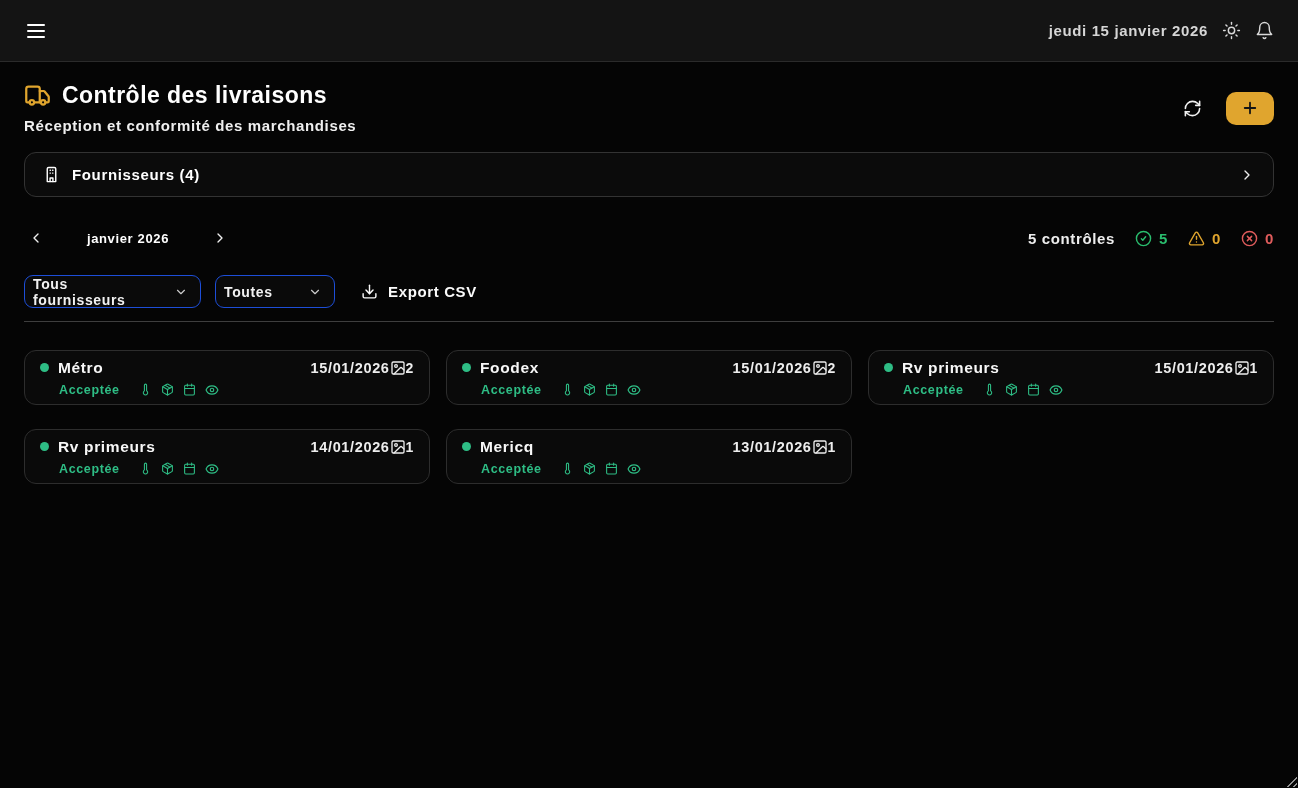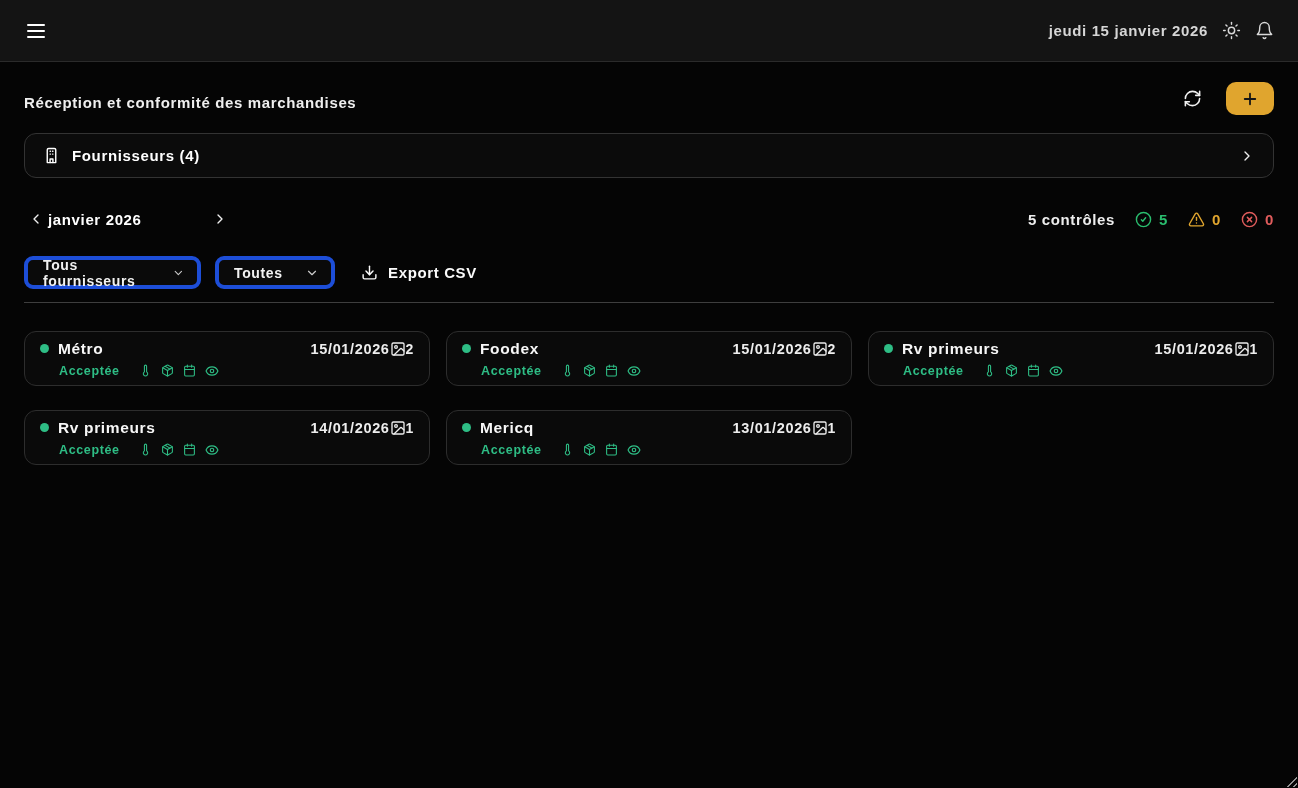--- a/index.html
+++ b/index.html
@@ -45,34 +45,34 @@
     padding:0 18px; width:100%;
   }
   .suppliers-left { display:flex; align-items:flex-end; gap:12px; }
   .suppliers-left span { font-size:15px; font-weight:700; }
   .suppliers-bar .chev { color:#eeeeee; }
 
   
   .month-row { margin-top:21px; display:flex; align-items:center; justify-content:space-between; height:40px; }
   .month-nav { display:flex; align-items:center; }
   .month-nav .nav-btn { display:flex; padding:4px; color:#f0f0f0; }
-  .month-label { width:160px; text-align:left; font-size:15px; font-weight:700; }
+  .month-label { width:160px; text-align:center; font-size:13px; font-weight:700; }
   .month-stats { display:flex; align-items:center; gap:20px; }
   .controls-total { font-size:15px; font-weight:700; color:#ededed; }
   .badge { display:flex; align-items:center; gap:7px; font-size:15px; font-weight:700; }
   .badge-green { color:#2abd6e; }
   .badge-amber { color:#e0a52e; }
   .badge-red   { color:#e05c5c; }
 
   
   .filters-row { margin-top:17px; display:flex; align-items:center; }
   .select {
-    height:33px; border:4px solid #1d4ed8; border-radius:9px; background:#0a0a0a;
+    height:33px; border:1px solid #1d4ed8; border-radius:9px; background:#0a0a0a;
     display:flex; align-items:center; justify-content:space-between;
-    padding:0 12px 0 15px; color:#f2f2f2;
+    padding:0 12px 0 8px; color:#f2f2f2;
   }
   .select .sel-label { font-size:14px; font-weight:600; }
   .select .chev-down { color:#cccccc; margin-left:10px; }
   .select-suppliers { width:177px; }
   .select-status { width:120px; margin-left:14px; }
   .export-btn { margin-left:26px; display:flex; align-items:center; gap:10px; color:#fbfbfb; }
   .export-btn span { font-size:15px; font-weight:600; }
   .divider { margin-top:13px; border-bottom:1px solid #3e3e3e; }
 
   
@@ -219,20 +219,26 @@
           <use href="#i-bell"></use>
         </svg>
     </button>
   </div>
 </div>
 
 <div class="main">
 
   <div class="header">
     <div>
+      <div class="title-row">
+        <svg class="ic truck" width="27" height="27">
+            <use href="#i-truck"></use>
+          </svg>
+        <h1>Contrôle des livraisons</h1>
+      </div>
       <div class="subtitle">Réception et conformité des marchandises</div>
     </div>
     <div class="header-actions">
       <button class="refresh-btn">
         <svg class="ic" width="19" height="19">
             <use href="#i-refresh"></use>
           </svg>
       </button>
       <button class="add-btn">
         <svg class="ic" width="18" height="18" style="stroke-width:2.4">

